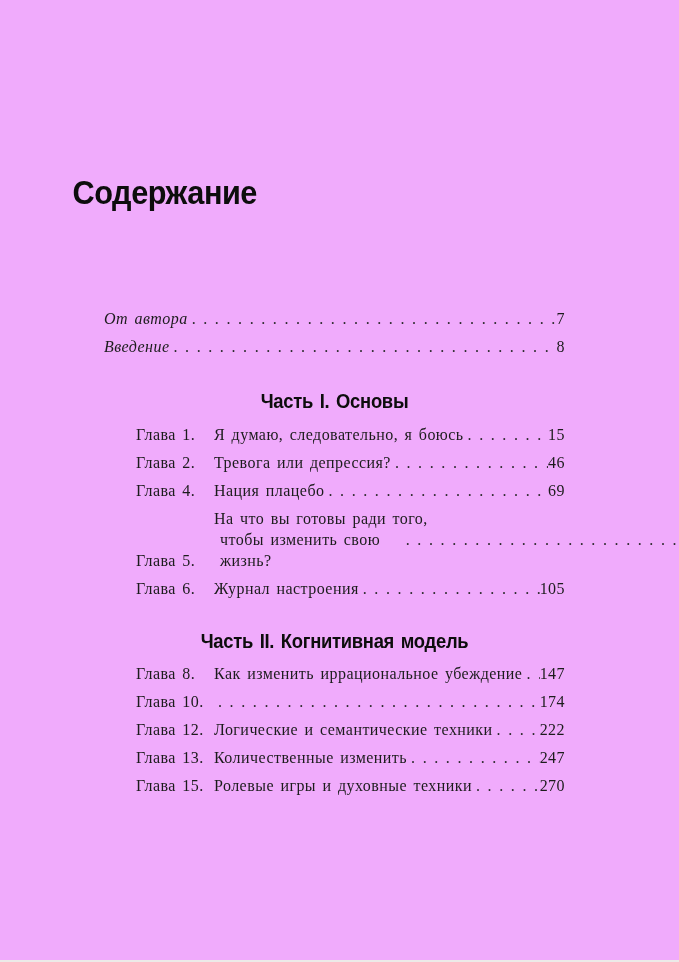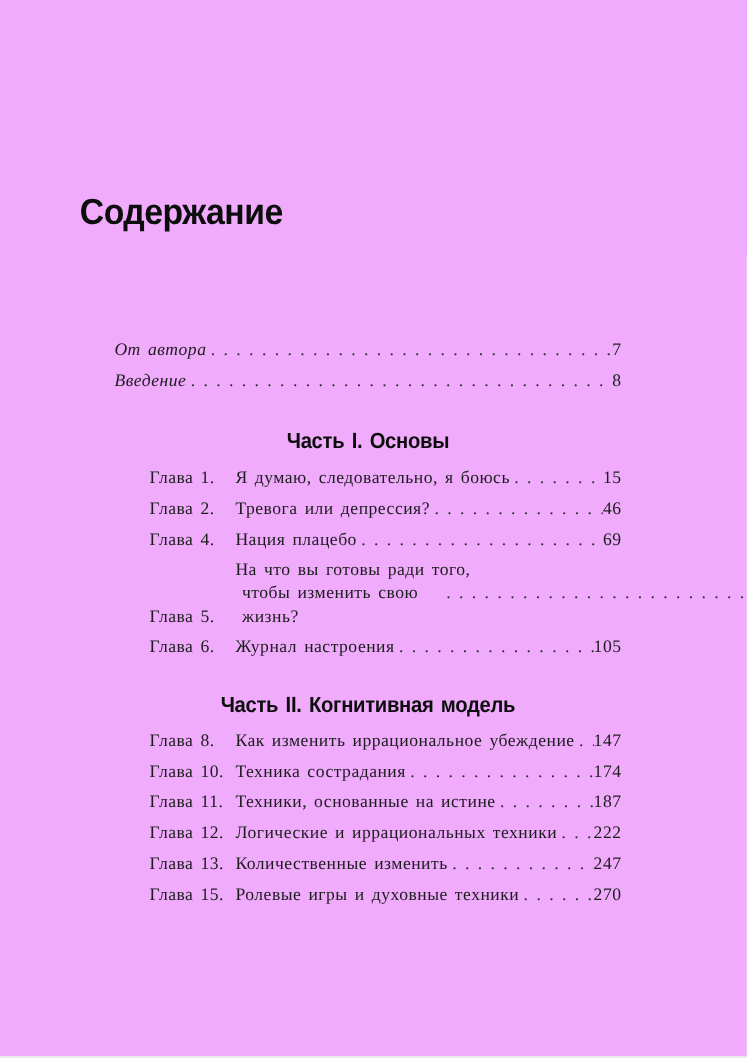--- a/index.html
+++ b/index.html
@@ -139,33 +139,26 @@
     <h2 class="part-heading second">Часть II. Когнитивная модель</h2>
 
     <div class="row">
       <span class="ch-label">Глава 8.</span>
       <span class="ch-title">Как изменить иррациональное убеждение</span>
       <span class="leader"></span>
       <span class="pagenum">147</span>
     </div>
     <div class="row">
       <span class="ch-label">Глава 10.</span>
-      <span class="ch-title">Техника сострадания</span>
       <span class="leader"></span>
       <span class="pagenum">174</span>
     </div>
     <div class="row">
-      <span class="ch-label">Глава 11.</span>
-      <span class="ch-title">Техники, основанные на истине</span>
-      <span class="leader"></span>
-      <span class="pagenum">187</span>
-    </div>
-    <div class="row">
       <span class="ch-label">Глава 12.</span>
-      <span class="ch-title">Логические и иррациональных техники</span>
+      <span class="ch-title">Логические и семантические техники</span>
       <span class="leader"></span>
       <span class="pagenum">222</span>
     </div>
     <div class="row">
       <span class="ch-label">Глава 13.</span>
       <span class="ch-title">Количественные изменить</span>
       <span class="leader"></span>
       <span class="pagenum">247</span>
     </div>
     <div class="row">

